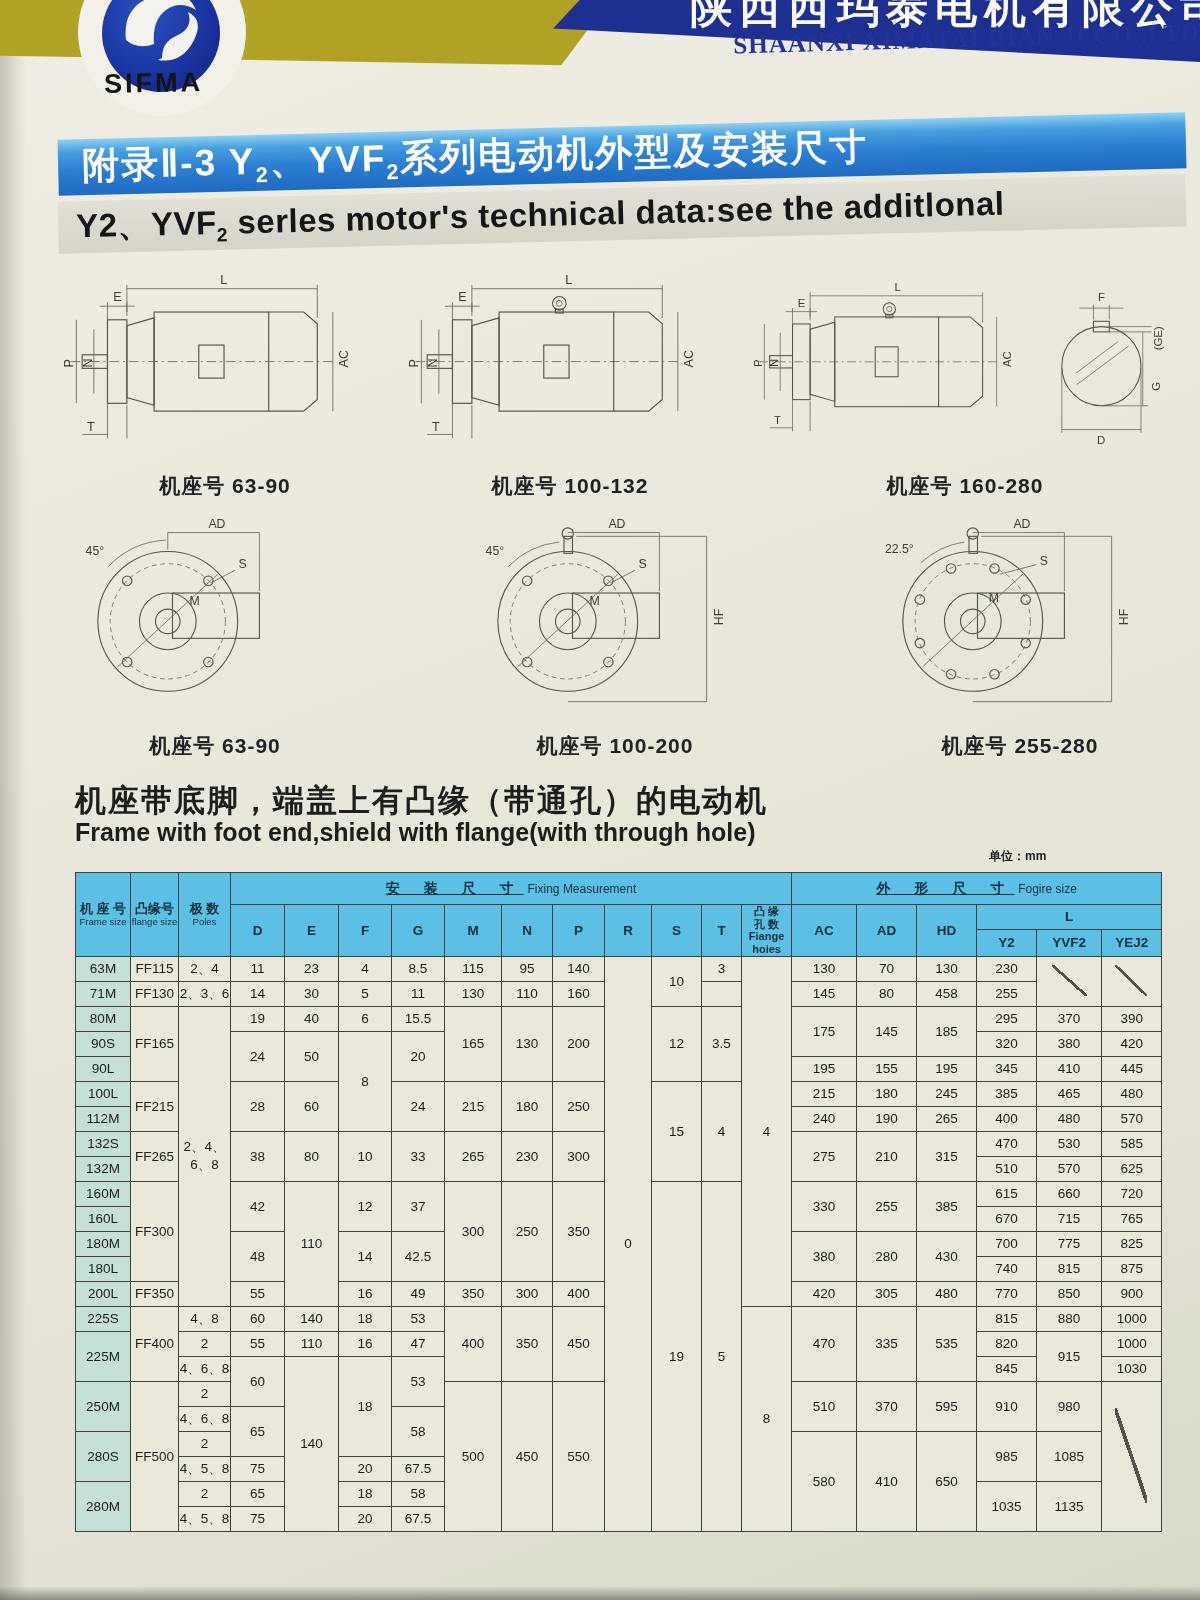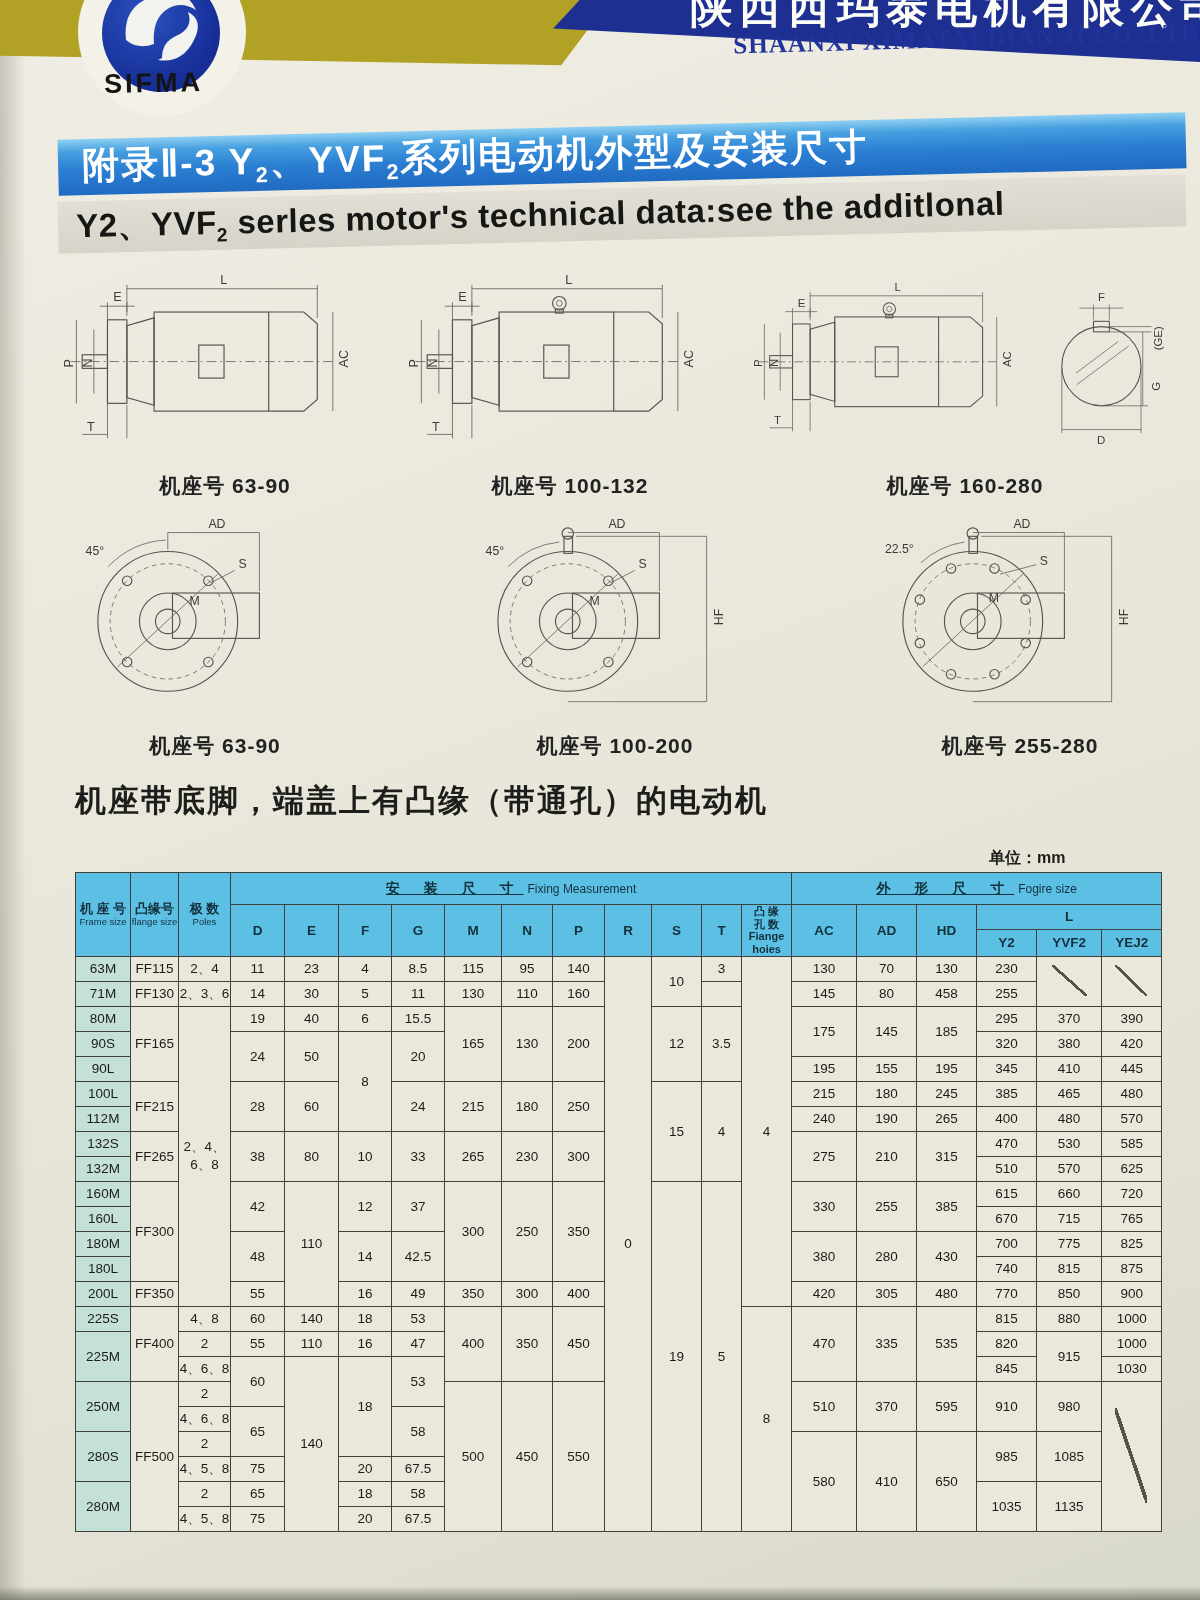--- a/index.html
+++ b/index.html
@@ -50,21 +50,21 @@
   .figcap{font-size:21px;font-weight:bold;color:#222;margin-top:2px;letter-spacing:1px;}
   .dline{stroke:#55544c;stroke-width:1.2;fill:none;}
   .dthin{stroke:#6a6960;stroke-width:.9;fill:none;}
   .dcl{stroke:#6a6960;stroke-width:.9;fill:none;stroke-dasharray:10 4 2 4;}
   .ddash{stroke:#6a6960;stroke-width:.9;fill:none;stroke-dasharray:5 4;}
   .dtxt{fill:#3b3a34;font-size:13px;font-family:"Liberation Sans",sans-serif;}
 
   
   .sec-cn{position:absolute;top:780px;left:75px;font-size:31px;font-weight:bold;letter-spacing:2px;}
   .sec-en{position:absolute;top:818px;left:75px;font-size:25px;font-weight:bold;}
-  .unit{position:absolute;top:848px;left:985px;font-size:16px;font-weight:bold;
+  .unit{position:absolute;top:848px;left:985px;font-size:12px;font-weight:bold;
         border-bottom:2px solid #333;padding:0 4px 11px;}
 
   
   .dtable{position:absolute;top:872px;left:75px;border-collapse:collapse;table-layout:fixed;
         width:1086px;}
   .dtable th,.dtable td{border:1px solid #41413b;text-align:center;vertical-align:middle;
         padding:0;overflow:hidden;}
   .dtable th{background:#5cc0e5;color:#13303c;}
   .dtable td{background:#eae8da;height:24px;font-size:13.5px;color:#1c1c1a;}
   .dtable td.f{background:#c4e0d8;}
@@ -313,20 +313,21 @@
         <line class="dthin" x1="124" y1="30" x2="262" y2="30"></line>
           <line class="dthin" x1="115" y1="205" x2="262" y2="205"></line>
         <line class="dthin" x1="262" y1="30" x2="262" y2="205"></line>
         <text class="dtxt" x="267" y="124" transform="rotate(-90 273 118)">HF</text>
       </svg>
       <div class="figcap">机座号 255-280</div>
     </div>
   </div>
 
   <div class="sec-cn">机座带底脚，端盖上有凸缘（带通孔）的电动机</div>
+  <div class="sec-en">Frame with foot end,shield with flange(with through hole)</div>
   <div class="unit">单位：mm</div>
 
   <table class="dtable">
     <colgroup>
       <col style="width:55px">
         <col style="width:48px">
         <col style="width:52px">
       <col style="width:54px">
         <col style="width:54px">
         <col style="width:53px">

